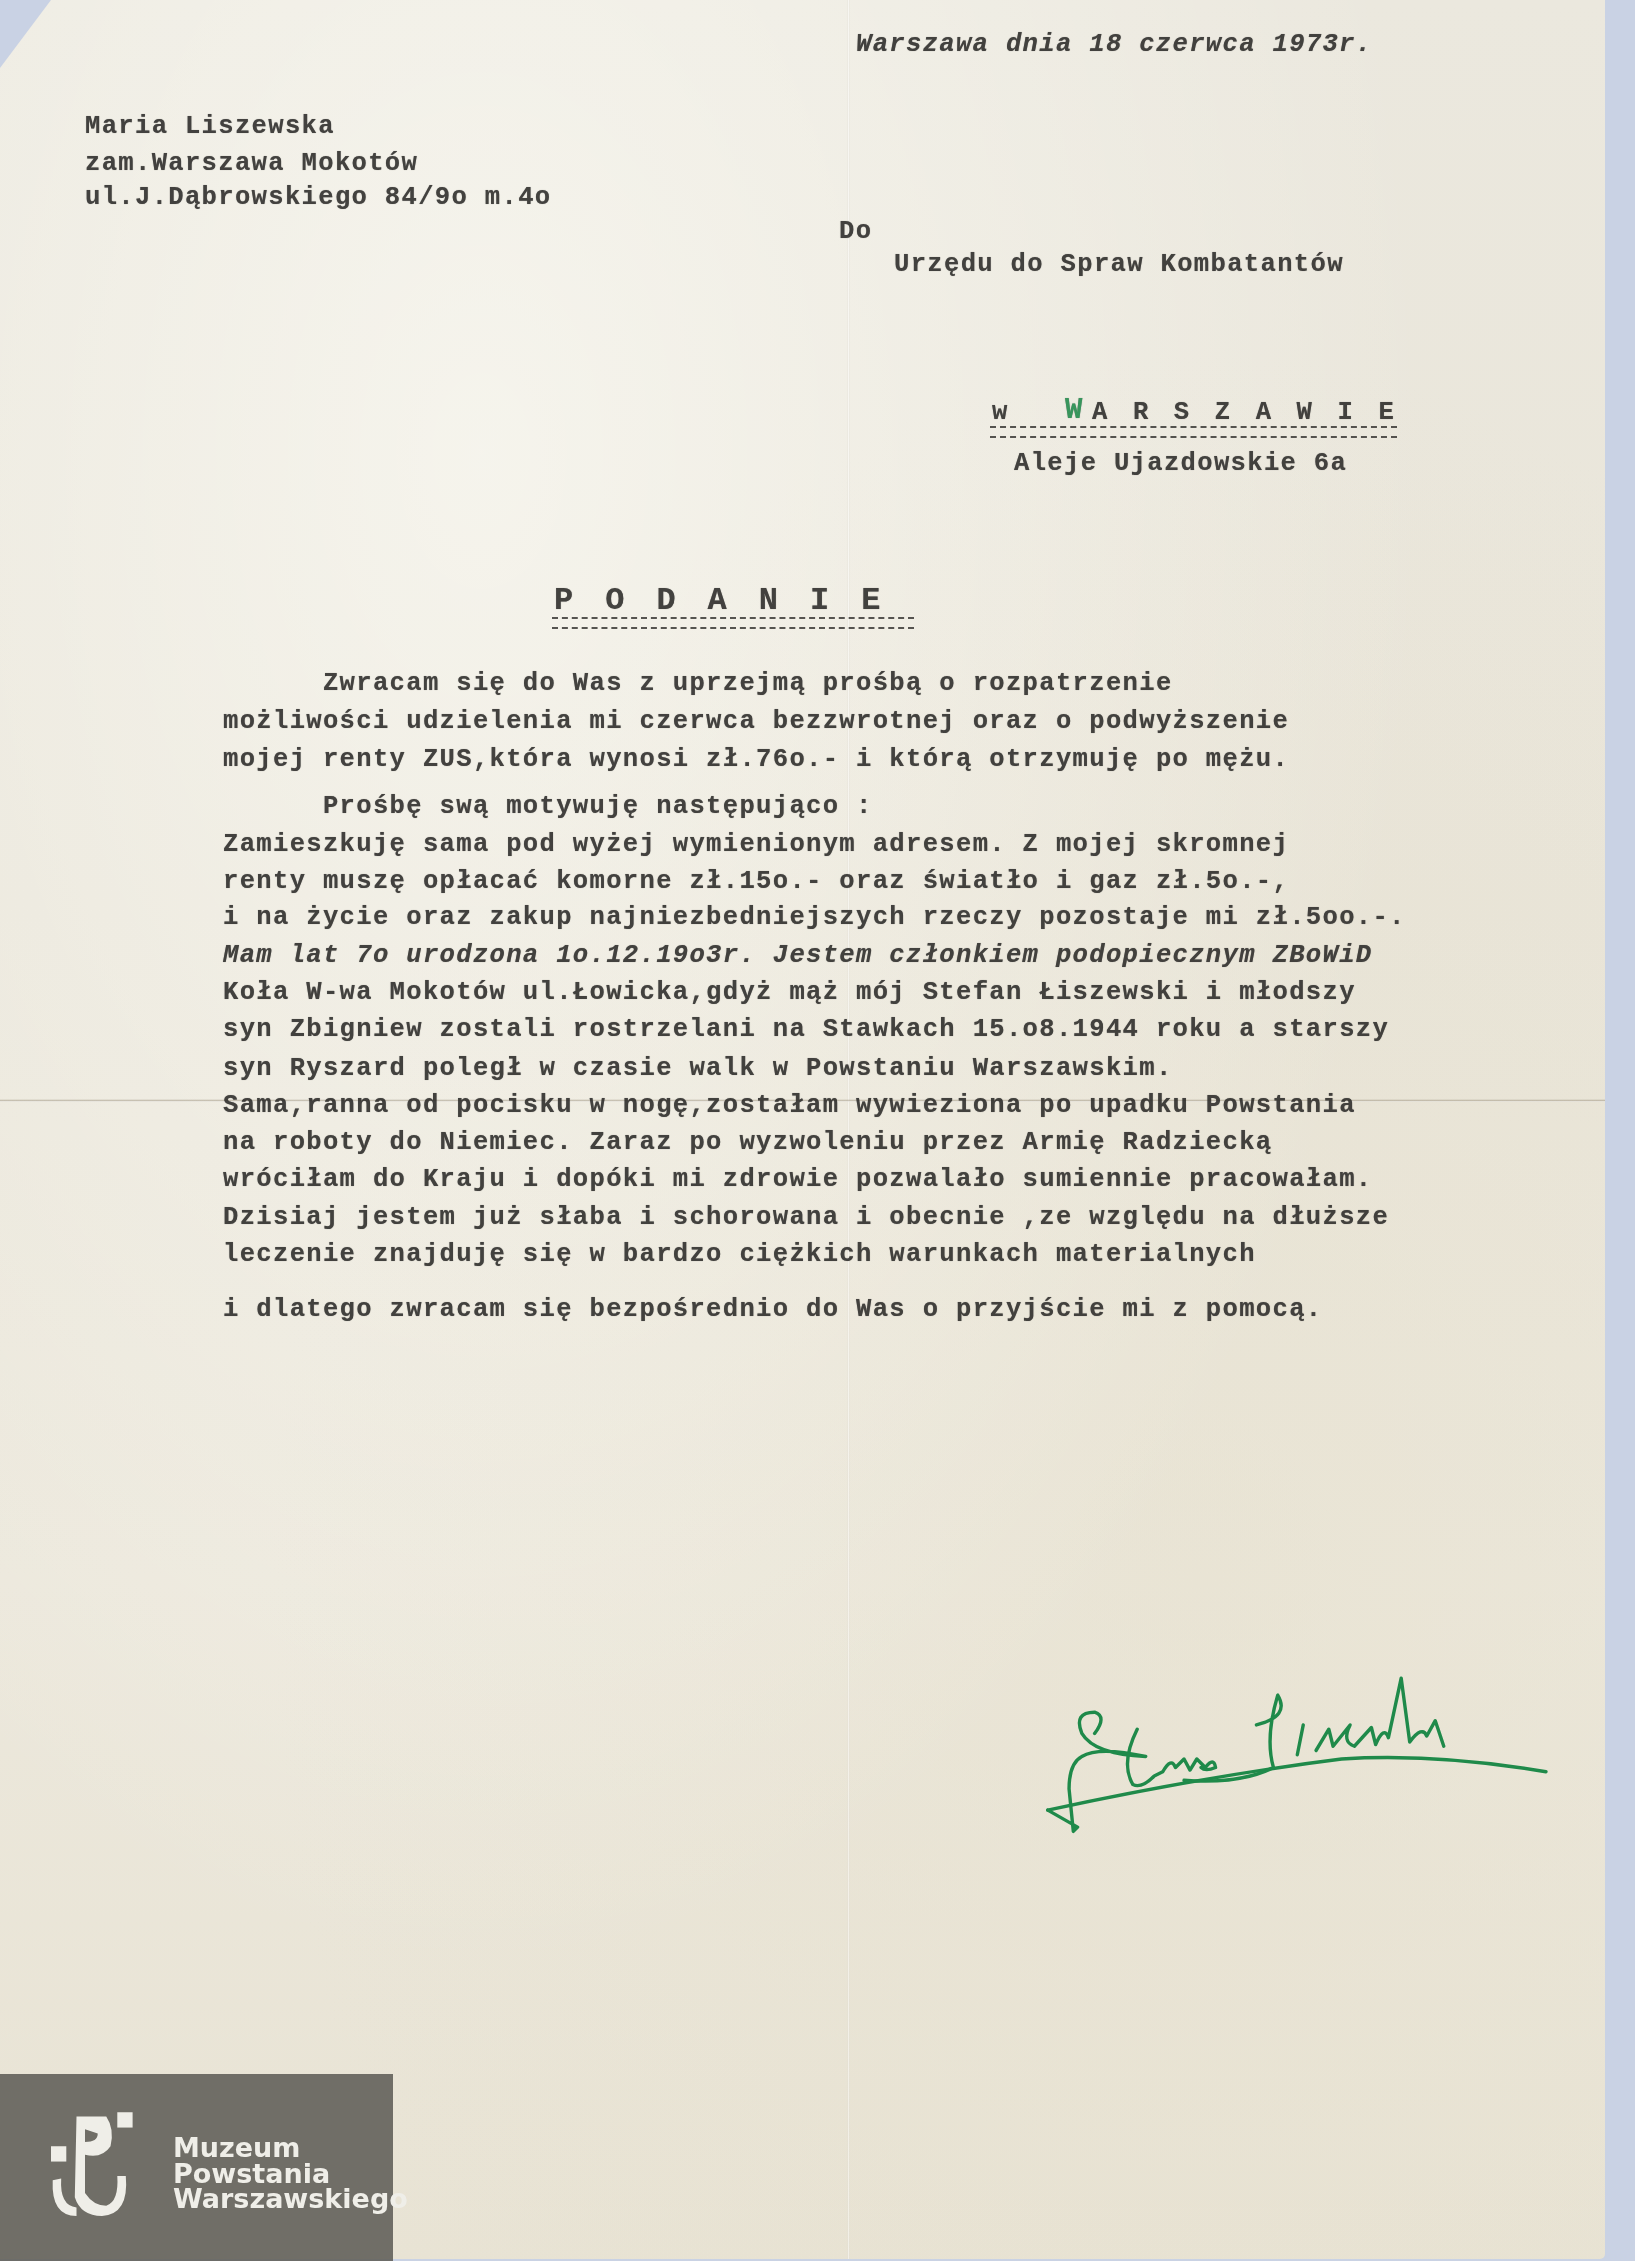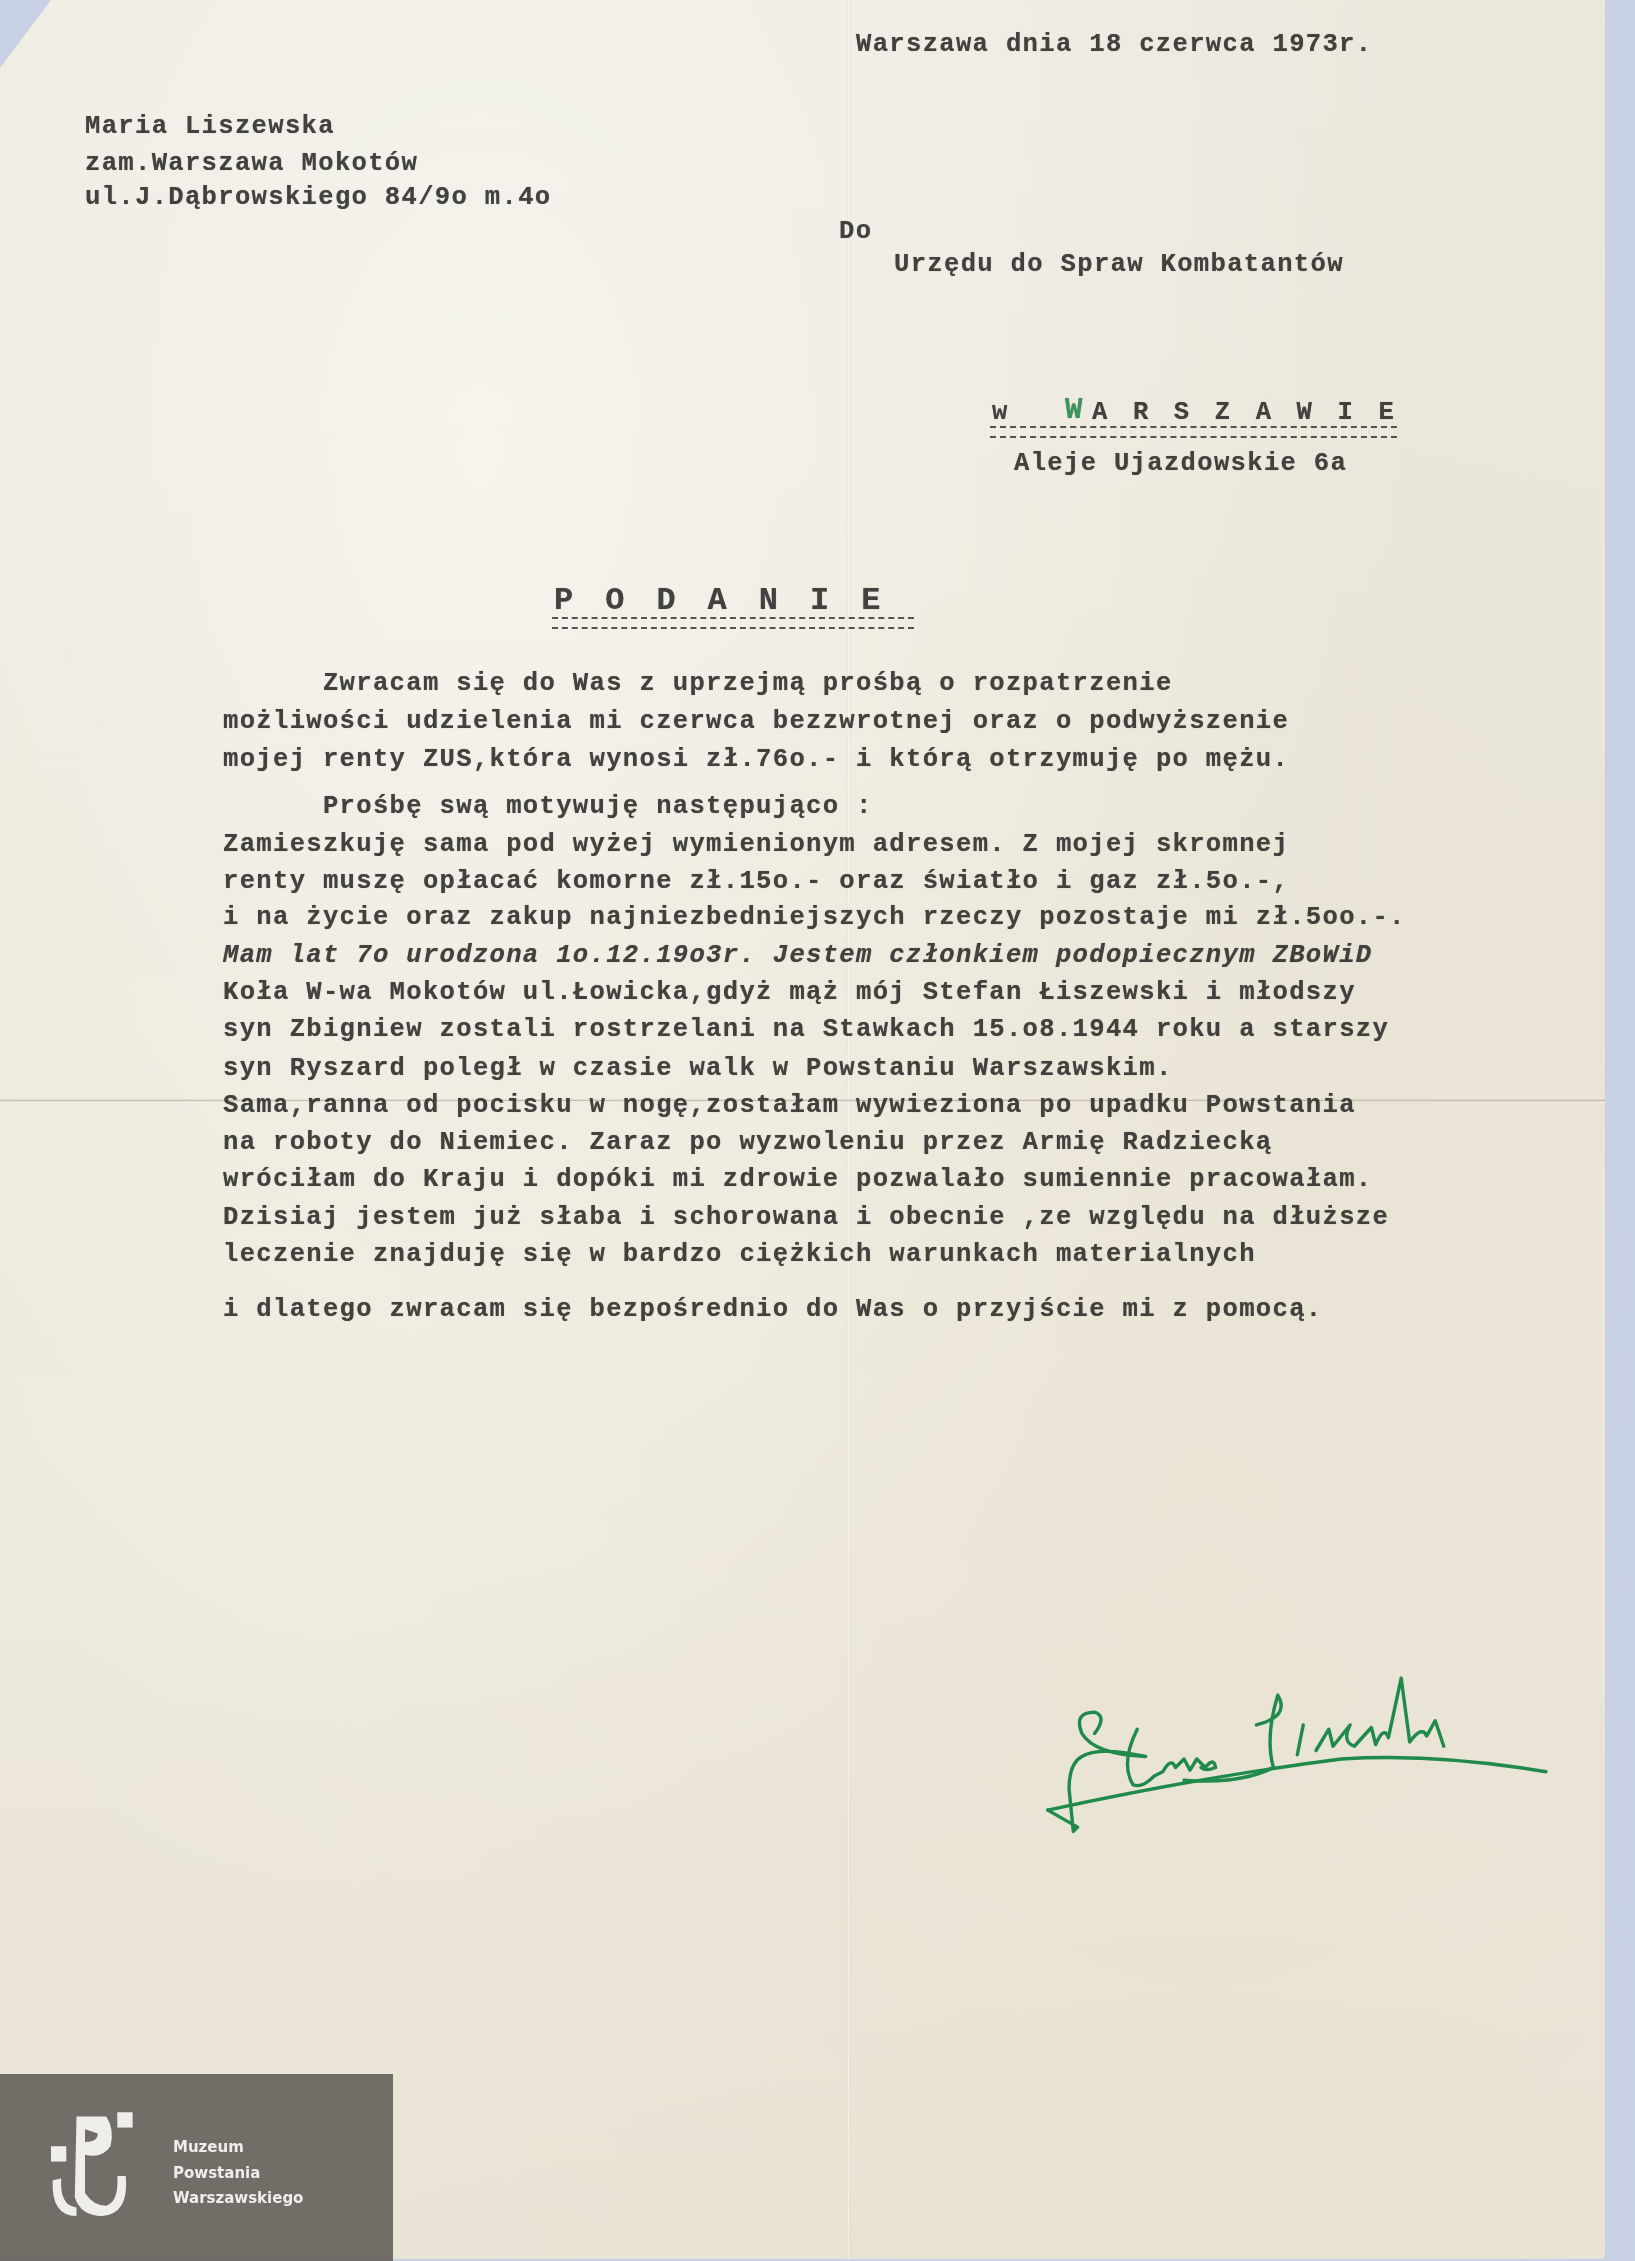--- a/index.html
+++ b/index.html
@@ -46,32 +46,32 @@
     position:absolute; left:1035px; top:1661px; width:528px; height:179px;
   }
   .logo-box {
     position:absolute; left:0; top:2074px; width:393px; height:187px;
     background:rgba(95,93,88,0.88);
   }
   .logo-mark { position:absolute; left:51px; top:38px; width:102px; height:111px; }
   .logo-text {
     position:absolute; left:173px; top:61px;
     font-family:"DejaVu Sans", sans-serif; font-weight:bold; color:#efeee8;
-    font-size:15px; line-height:25.6px; white-space:pre;
+    font-size:27px; line-height:25.6px; white-space:pre;
   }
 </style>
 </head>
 <body>
 
 <div class="paper">
   <div class="corner-curl"></div>
   <div class="vcrease" style="left:847px;"></div>
   <div class="fold" style="top:1099px;"></div>
 
-  <div class="typed" style="left:856px; top:30px;">Warszawa dnia 18 czerwca 1973r.</div>
+  <div class="typed" style="left:856px; top:30px;font-style:italic;">Warszawa dnia 18 czerwca 1973r.</div>
 
   <div class="typed" style="left:85px; top:112px;">Maria Liszewska</div>
   <div class="typed" style="left:85px; top:149px;">zam.Warszawa Mokotów</div>
   <div class="typed" style="left:85px; top:183px;">ul.J.Dąbrowskiego 84/9o m.4o</div>
 
   <div class="typed" style="left:839px; top:217px;">Do</div>
   <div class="typed" style="left:894px; top:250px;">Urzędu do Spraw Kombatantów</div>
 
   <div class="typed" style="left:992px; top:398px;">w</div>
   <div class="typed green" style="left:1065px; top:394px; font-size:29px;">W</div>

